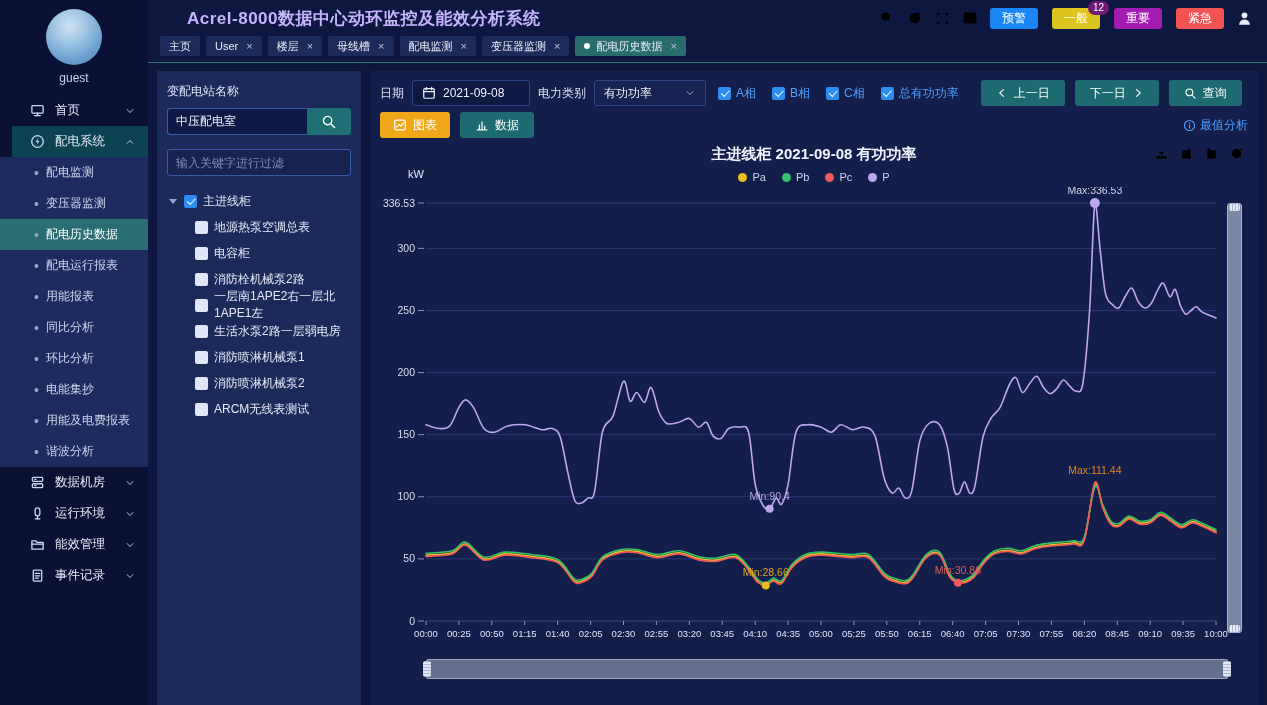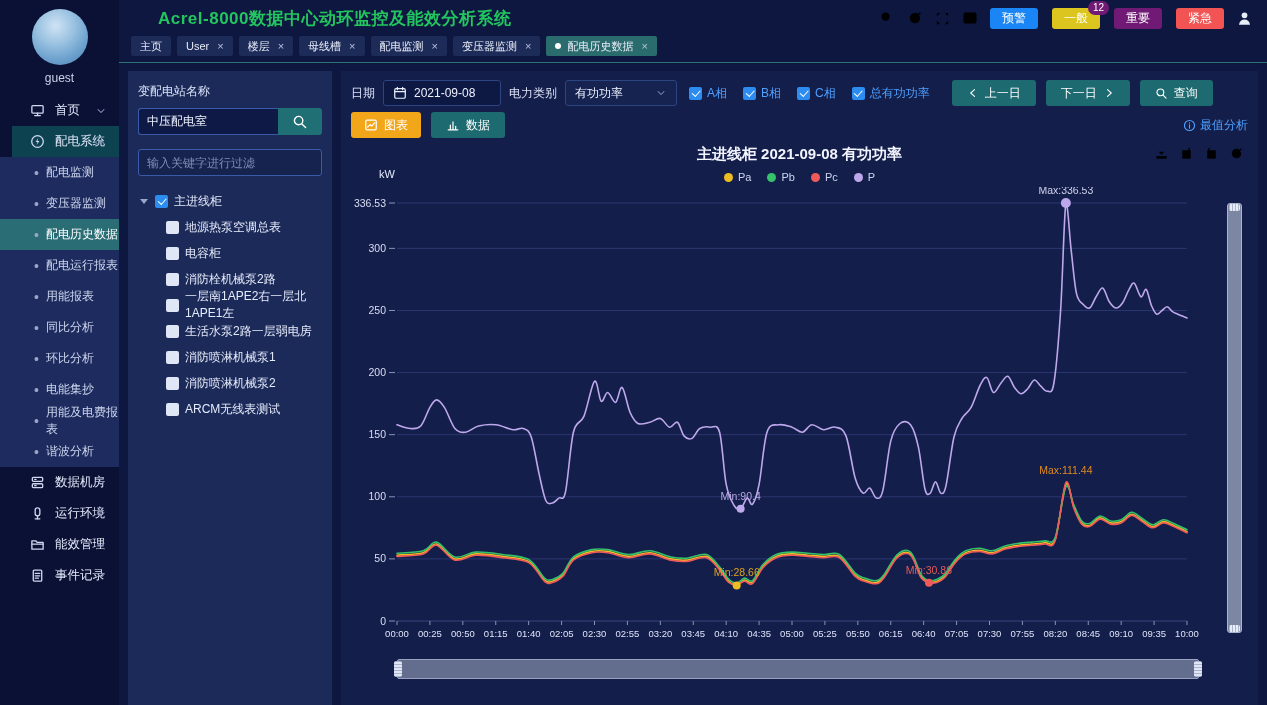--- a/index.html
+++ b/index.html
@@ -1,40 +1,40 @@
 <!DOCTYPE html>
 <html><head>
 <meta charset="utf-8">
 <style>
   * { margin:0; padding:0; box-sizing:border-box; }
   html,body { width:1267px; height:705px; overflow:hidden; background:#0e1740;
     font-family:"Liberation Sans","DejaVu Sans",sans-serif; }
   .app { display:flex; width:1267px; height:705px; }
 
   
-  .sidebar { width:119px; background:#0b1134; flex:none; color:#cdd6ef; }
+  .sidebar { width:148px; background:#0b1134; flex:none; color:#cdd6ef; }
   .avatar-wrap { display:flex; justify-content:center; padding-top:9px; }
   .avatar { width:56px; height:56px; border-radius:50%;
     background:radial-gradient(circle at 42% 30%, #cfe3f4 0%, #9cc3e2 35%, #6fa3cf 65%, #4a7fae 100%); }
   .username { text-align:center; font-size:12px; color:#c9d2ea; margin:6px 0 10px; }
   .nav-row { position:relative; height:31px; display:flex; align-items:center; gap:10px;
     padding-left:18px; font-size:12.5px; color:#e3e9fa; cursor:pointer;margin-left:12px; }
   .nav-row .ic { color:#cfd8f0; }
   .nav-row .chev { position:absolute; right:12px; color:#8d99c0; }
   .nav-row.group-active { background:#0d4250; }
   .submenu { background:#1e2b5e; }
   .sub-row { height:31px; display:flex; align-items:center; gap:7px; padding-left:34px;
     font-size:12px; color:#cdd6ef; cursor:pointer; }
   .sub-row .bullet { color:#9aa6c8; font-size:14px; line-height:1; }
   .sub-row.active { background:#2a6d75; color:#fff; }
 
   
   .main-col { flex:1; display:flex; flex-direction:column; min-width:0; background:#0e1740; }
   header { height:36px; display:flex; align-items:center; padding:0 14px 0 12px; flex:none; }
-  .app-title { font-size:17px; font-weight:bold; color:#22c55e; margin-left:10px; letter-spacing:.5px; }
+  .app-title { font-size:17px; font-weight:bold; color:#c4b5fd; margin-left:10px; letter-spacing:.5px; }
   .header-right { margin-left:auto; display:flex; align-items:center; gap:12px; }
   .hicon { color:#e8ecf8; display:inline-flex; cursor:pointer; }
   .alert-btn { position:relative; height:21px; line-height:21px; padding:0 12px; border-radius:3px;
     color:#fff; font-size:12px; cursor:pointer; border:none; }
   .badge { position:absolute; top:-7px; right:-9px; background:#701a75; color:#fff;
     font-size:10px; height:14px; line-height:14px; padding:0 5px; border-radius:8px; }
 
   
   .tabbar { height:27px; display:flex; align-items:flex-start; gap:6px; padding-left:12px;
     border-bottom:1px solid #2c7372; flex:none; }
@@ -304,21 +304,21 @@
         <span class="hicon" id="hiLang">
             <svg viewBox="0 0 16 16" width="16" height="16">
               <rect x="1.5" y="2.5" width="13" height="11" rx="2"></rect>
               <path d="M4.5 11 7 5l2.5 6M5.3 9.3h3.4"></path>
               <path d="M11 5.5h2.5M12.2 5.5V7"></path>
             </svg>
           </span>
         <span id="alertBtns" style="display:flex;gap:14px;align-items:center">
             <button class="alert-btn" style="background: rgb(26, 134, 245);">预警</button>
             <button class="alert-btn" style="background: rgb(220, 197, 30);">一般<span class="badge">12</span></button>
-            <button class="alert-btn" style="background: #701a75;">重要</button>
+            <button class="alert-btn" style="background: #a21caf;">重要</button>
             <button class="alert-btn" style="background: rgb(242, 84, 84);">紧急</button>
           </span>
         <span class="hicon" id="hiUser">
             <svg viewBox="0 0 16 16" width="17" height="17">
               <circle cx="8" cy="5" r="2.7" fill="currentColor" stroke="none"></circle>
               <path d="M2.8 13.8c.6-3.4 2.6-4.9 5.2-4.9s4.6 1.5 5.2 4.9z" fill="currentColor" stroke="none"></path>
             </svg>
           </span>
       </div>
     </header>

